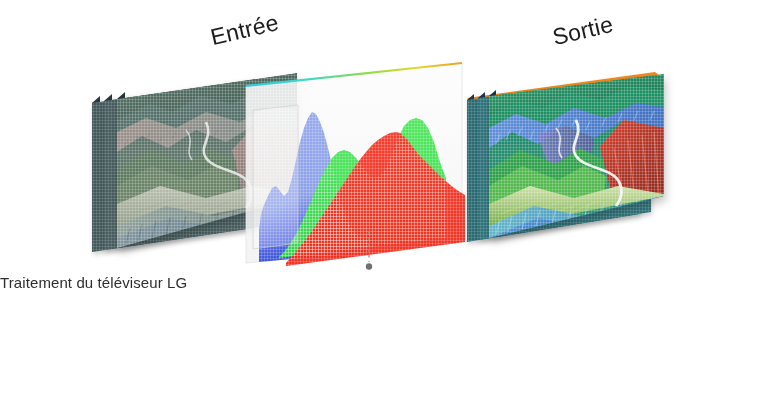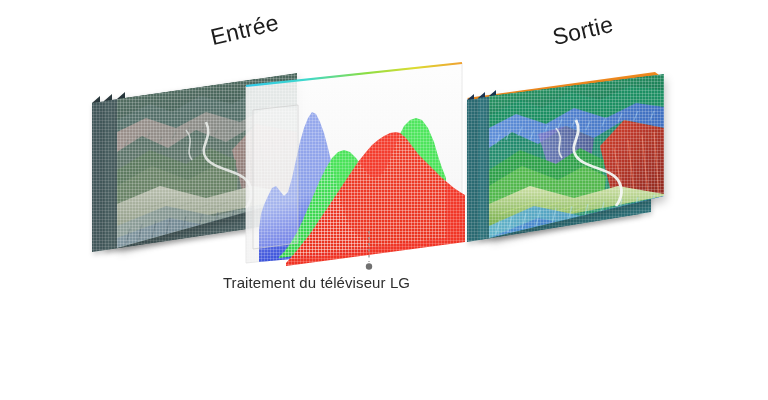--- a/index.html
+++ b/index.html
@@ -12,21 +12,21 @@
 
   
   .label{
     position:absolute;color:#1c1c1c;font-weight:300;
     letter-spacing:.2px;white-space:nowrap;
   }
   #label-entree{left:214px;top:24px;font-size:23px;transform:rotate(-13deg);transform-origin:0 100%;}
   #label-sortie{left:556px;top:24px;font-size:23px;transform:rotate(-13deg);transform-origin:0 100%;}
 
   #caption{
-    position:absolute;left:0;top:274px;width:633px;text-align:center;
+    position:absolute;left:0;top:274px;width:633px;text-align:left;
     font-size:15px;color:#2e2e2e;font-weight:400;letter-spacing:.1px;
   }
 
   
   svg.art{position:absolute;left:0;top:0;width:768px;height:400px;}
 </style>
 </head>
 <body>
 
 <div id="stage">

